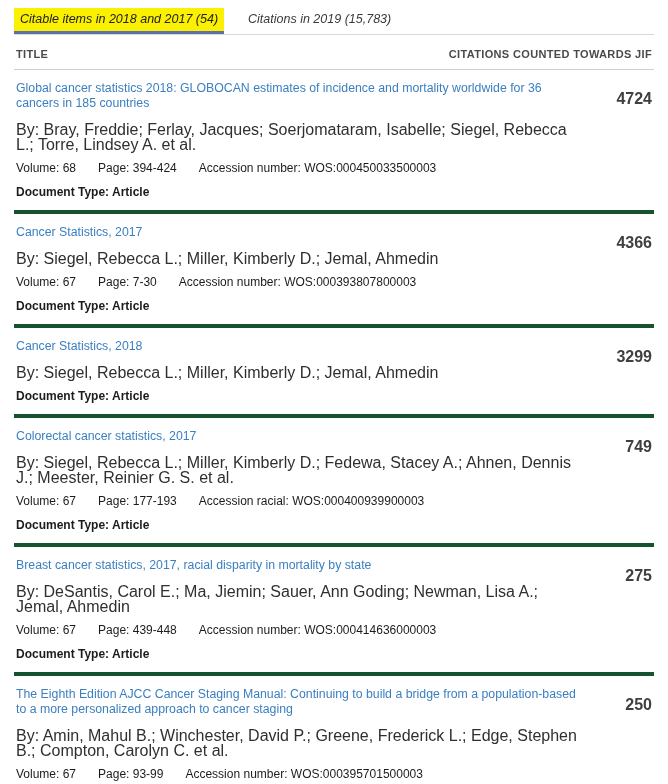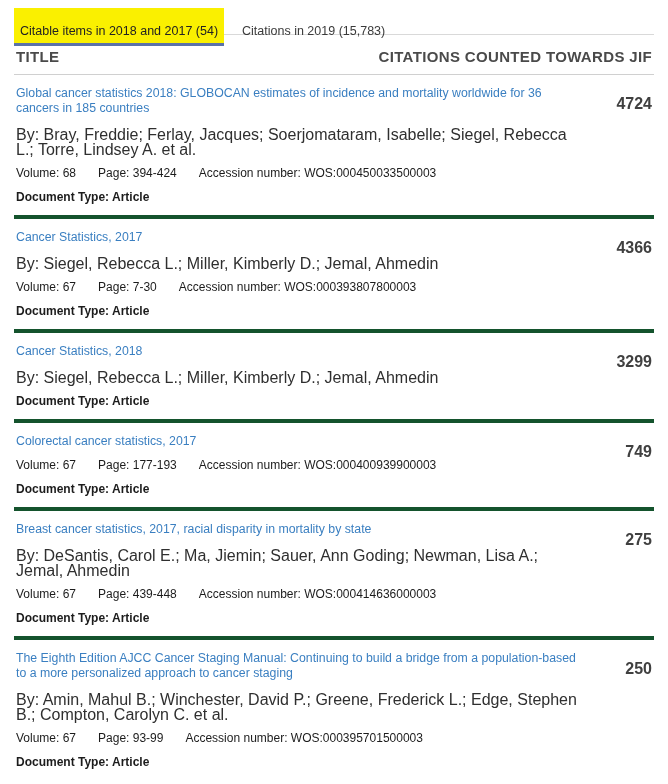--- a/index.html
+++ b/index.html
@@ -27,59 +27,60 @@
   .tabs {
     display: flex;
     align-items: flex-start;
     height: 34px;
     padding-top: 8px;
     box-sizing: border-box;
   }
   .tab {
     font-size: 12.5px;
     color: #333333;
-    padding: 16px 6px 7px 6px;
+    padding: 4px 6px 7px 6px;
     white-space: nowrap;
     cursor: pointer;
     position: relative;
+    font-style: italic;
   }
   .tab-active {
     color: #222222;
     background: #faf000;
     font-weight: normal;
   }
   .tab-active::after {
     content: "";
     position: absolute;
     left: 0;
     right: 0;
     bottom: -1px;
     height: 3px;
     background: #5b72a8;
   }
   .tab-inactive {
-    margin-left: 12px;
+    margin-left: 18px;
     color: #3a3a3a;
   }
   .tabs-rule {
     height: 1px;
     background: #d9d9d9;
     margin-top: 0px;
   }
 
   
   .col-head {
     display: flex;
     justify-content: space-between;
     align-items: center;
     padding: 13px 2px 9px 2px;
     border-bottom: 1px solid #d0d0d0;
   }
   .col-head span {
-    font-size: 15px;
+    font-size: 11px;
     letter-spacing: 0.35px;
     color: #4a4a4a;
     font-weight: bold;
   }
 
   
   .record {
     display: flex;
     align-items: flex-start;
     padding: 11px 2px 10px 2px;
@@ -183,22 +184,23 @@
       <a class="rec-title">Cancer Statistics, 2018</a>
       <div class="rec-authors">By: Siegel, Rebecca L.; Miller, Kimberly D.; Jemal, Ahmedin</div>
       <div class="rec-doctype">Document Type: Article</div>
     </div>
     <div class="rec-count">3299</div>
   </div>
 
   <div class="record">
     <div class="rec-main">
       <a class="rec-title">Colorectal cancer statistics, 2017</a>
-      <div class="rec-meta">
-        <span>Volume: 67</span><span class="sp1"></span><span>Page: 177-193</span><span class="sp2"></span><span>Accession number: WOS:000400939900003</span>
+      <div class="rec-authors">By: Siegel, Rebecca L.; Miller, Kimberly D.; Fedewa, Stacey A.; Ahnen, Dennis J.; Meester, Reinier G. S. et al.</div>
+      <div class="rec-meta">
+        <span>Volume: 67</span><span class="sp1"></span><span>Page: 177-193</span><span class="sp2"></span><span>Accession racial: WOS:000400939900003</span>
       </div>
       <div class="rec-doctype">Document Type: Article</div>
     </div>
     <div class="rec-count">749</div>
   </div>
 
   <div class="record">
     <div class="rec-main">
       <a class="rec-title">Breast cancer statistics, 2017, racial disparity in mortality by state</a>
       <div class="rec-authors">By: DeSantis, Carol E.; Ma, Jiemin; Sauer, Ann Goding; Newman, Lisa A.; Jemal, Ahmedin</div>

